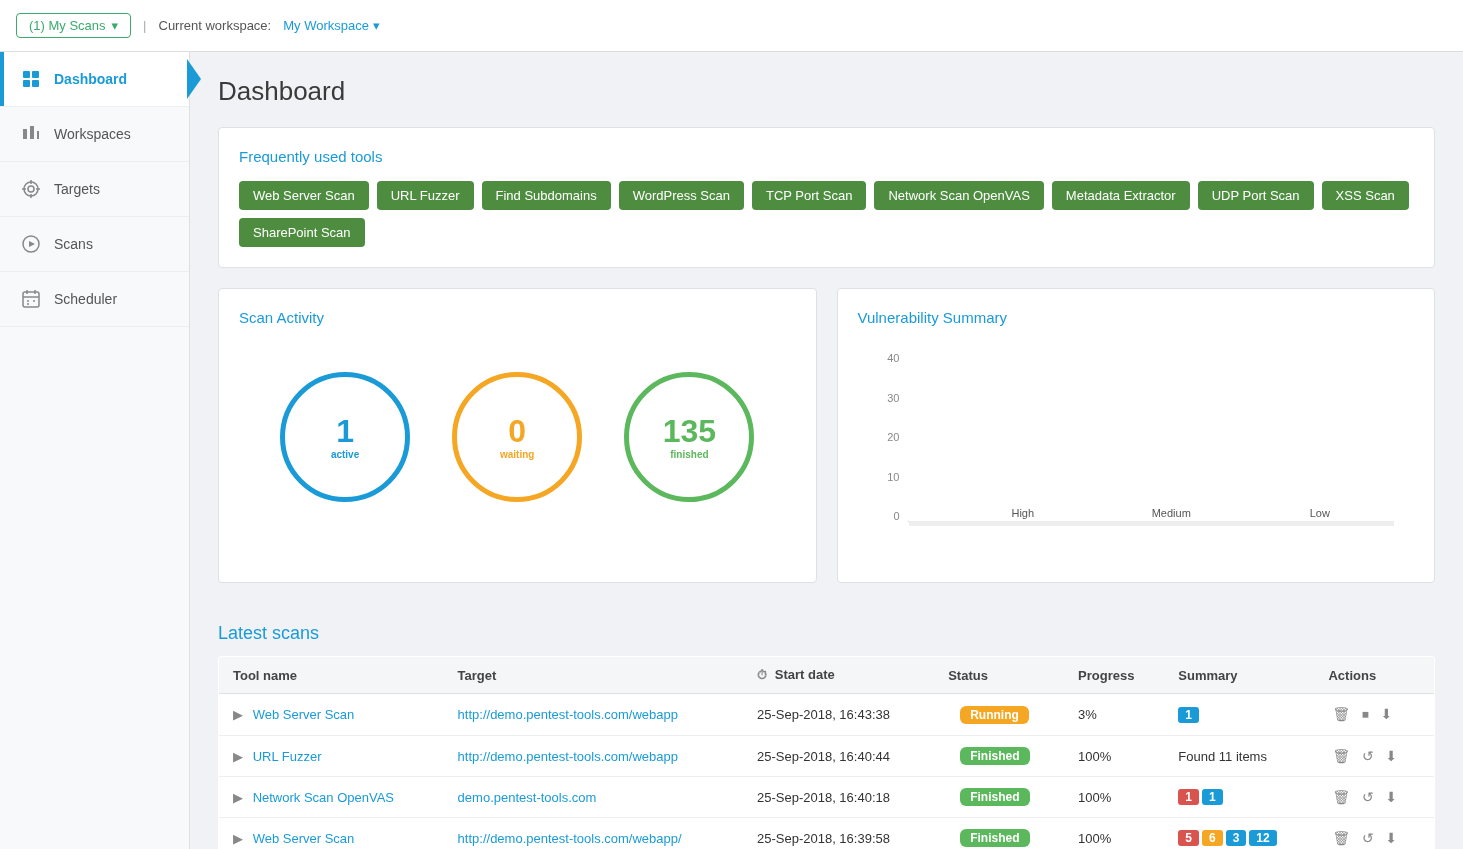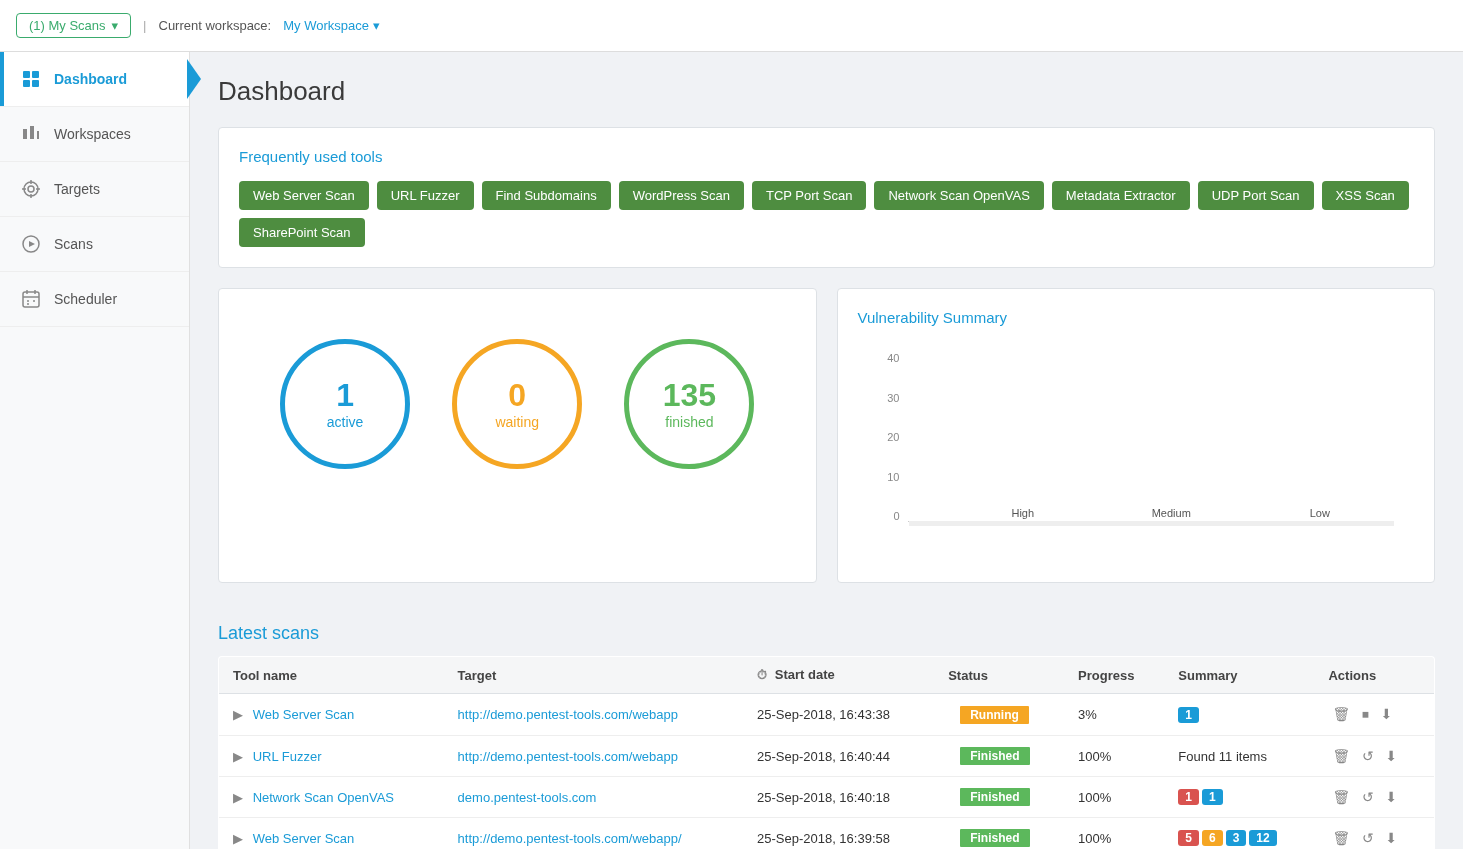--- a/index.html
+++ b/index.html
@@ -149,22 +149,22 @@
     .circle-stat.green { border-color: #5cb85c; }
     .circle-num {
       font-size: 32px;
       font-weight: 700;
       line-height: 1.1;
     }
     .circle-stat.blue .circle-num { color: #1a9bd7; }
     .circle-stat.orange .circle-num { color: #f5a623; }
     .circle-stat.green .circle-num { color: #5cb85c; }
     .circle-label {
-      font-size: 14px;
-      font-weight: 400;
+      font-size: 10px;
+      font-weight: 700;
     }
     .circle-stat.blue .circle-label { color: #1a9bd7; }
     .circle-stat.orange .circle-label { color: #f5a623; }
     .circle-stat.green .circle-label { color: #5cb85c; }
 
     
     .vuln-chart {
       padding: 10px 20px 10px 10px;
       height: 220px;
       display: flex;
@@ -256,21 +256,21 @@
       padding: 10px 14px;
       font-size: 13px;
       color: #333;
       border-bottom: 1px solid #eee;
     }
     tr:last-child td { border-bottom: none; }
     .link { color: #1a9bd7; text-decoration: none; }
     .badge {
       display: inline-block;
       padding: 2px 10px;
-      border-radius: 1px;
+      border-radius: 6px;
       font-size: 12px;
       font-weight: 600;
       color: #fff;
       margin-left: 12px;
     }
     .badge-running { background: #f5a623; }
     .badge-finished { background: #5cb85c; }
 
     .action-btn {
       background: none;
@@ -398,20 +398,21 @@
         <button class="tool-btn">Metadata Extractor</button>
         <button class="tool-btn">UDP Port Scan</button>
         <button class="tool-btn">XSS Scan</button>
         <button class="tool-btn">SharePoint Scan</button>
       </div>
     </div>
 
     <div class="two-col">
 
       <div class="card col-left">
+        <div class="card-title">Scan Activity</div>
         <div class="scan-activity-circles">
           <div class="circle-stat blue">
             <span class="circle-num">1</span>
             <span class="circle-label">active</span>
           </div>
           <div class="circle-stat orange">
             <span class="circle-num">0</span>
             <span class="circle-label">waiting</span>
           </div>
           <div class="circle-stat green">

